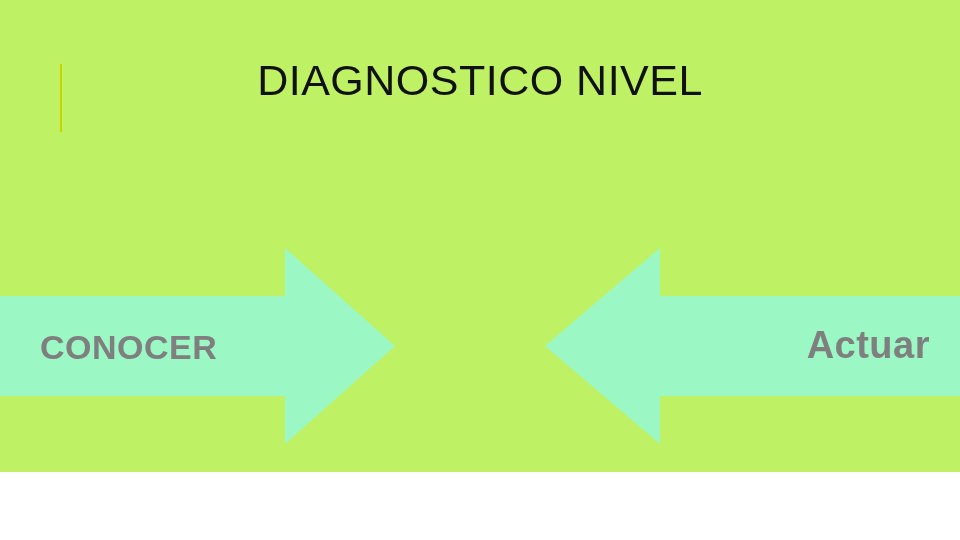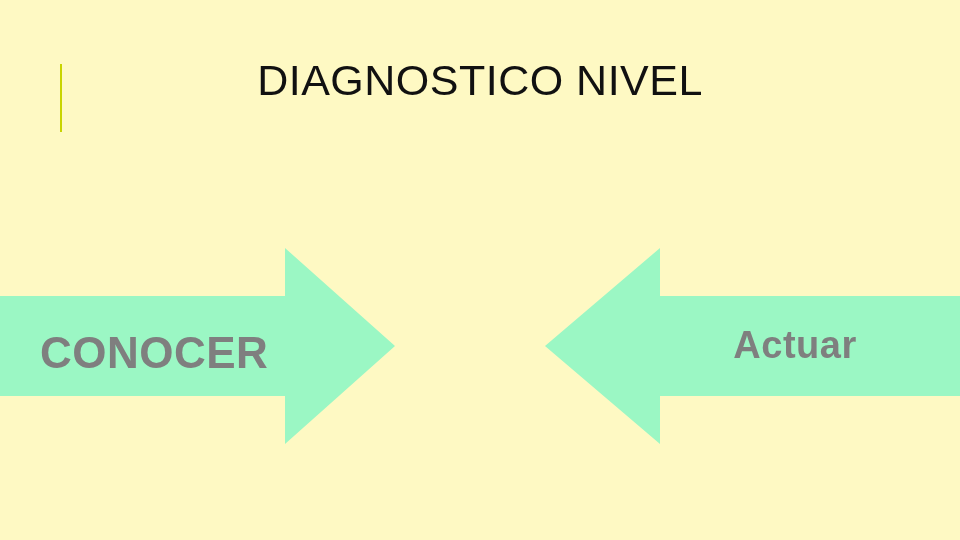--- a/index.html
+++ b/index.html
@@ -13,22 +13,22 @@
     font-family: "Liberation Sans", sans-serif;
     overflow: hidden;
     position: relative;
   }
 
   .slide {
     position: absolute;
     left: 0;
     top: 0;
     width: 960px;
-    height: 540px;
-    background: #fef9c3;
+    height: 472px;
+    background: #bef264;
   }
 
   
   .title-accent {
     position: absolute;
     left: 60px;
     top: 64px;
     width: 2px;
     height: 68px;
     background: #c8d400;
@@ -78,32 +78,32 @@
     width: 100%;
     height: 100%;
   }
 
   .label-conocer {
     position: absolute;
     left: 40px;
     top: 328px;
     width: 270px;
     text-align: left;
-    font-size: 44px;
+    font-size: 34px;
     font-weight: bold;
     color: #7f7f7f;
     letter-spacing: 0.5px;
   }
 
   .label-actuar {
     position: absolute;
     left: 660px;
     top: 324px;
     width: 270px;
-    text-align: center;
+    text-align: right;
     font-size: 38px;
     font-weight: bold;
     color: #7f7f7f;
     letter-spacing: 0.5px;
   }
 </style>
 </head>
 <body>
 
 <div class="slide">

